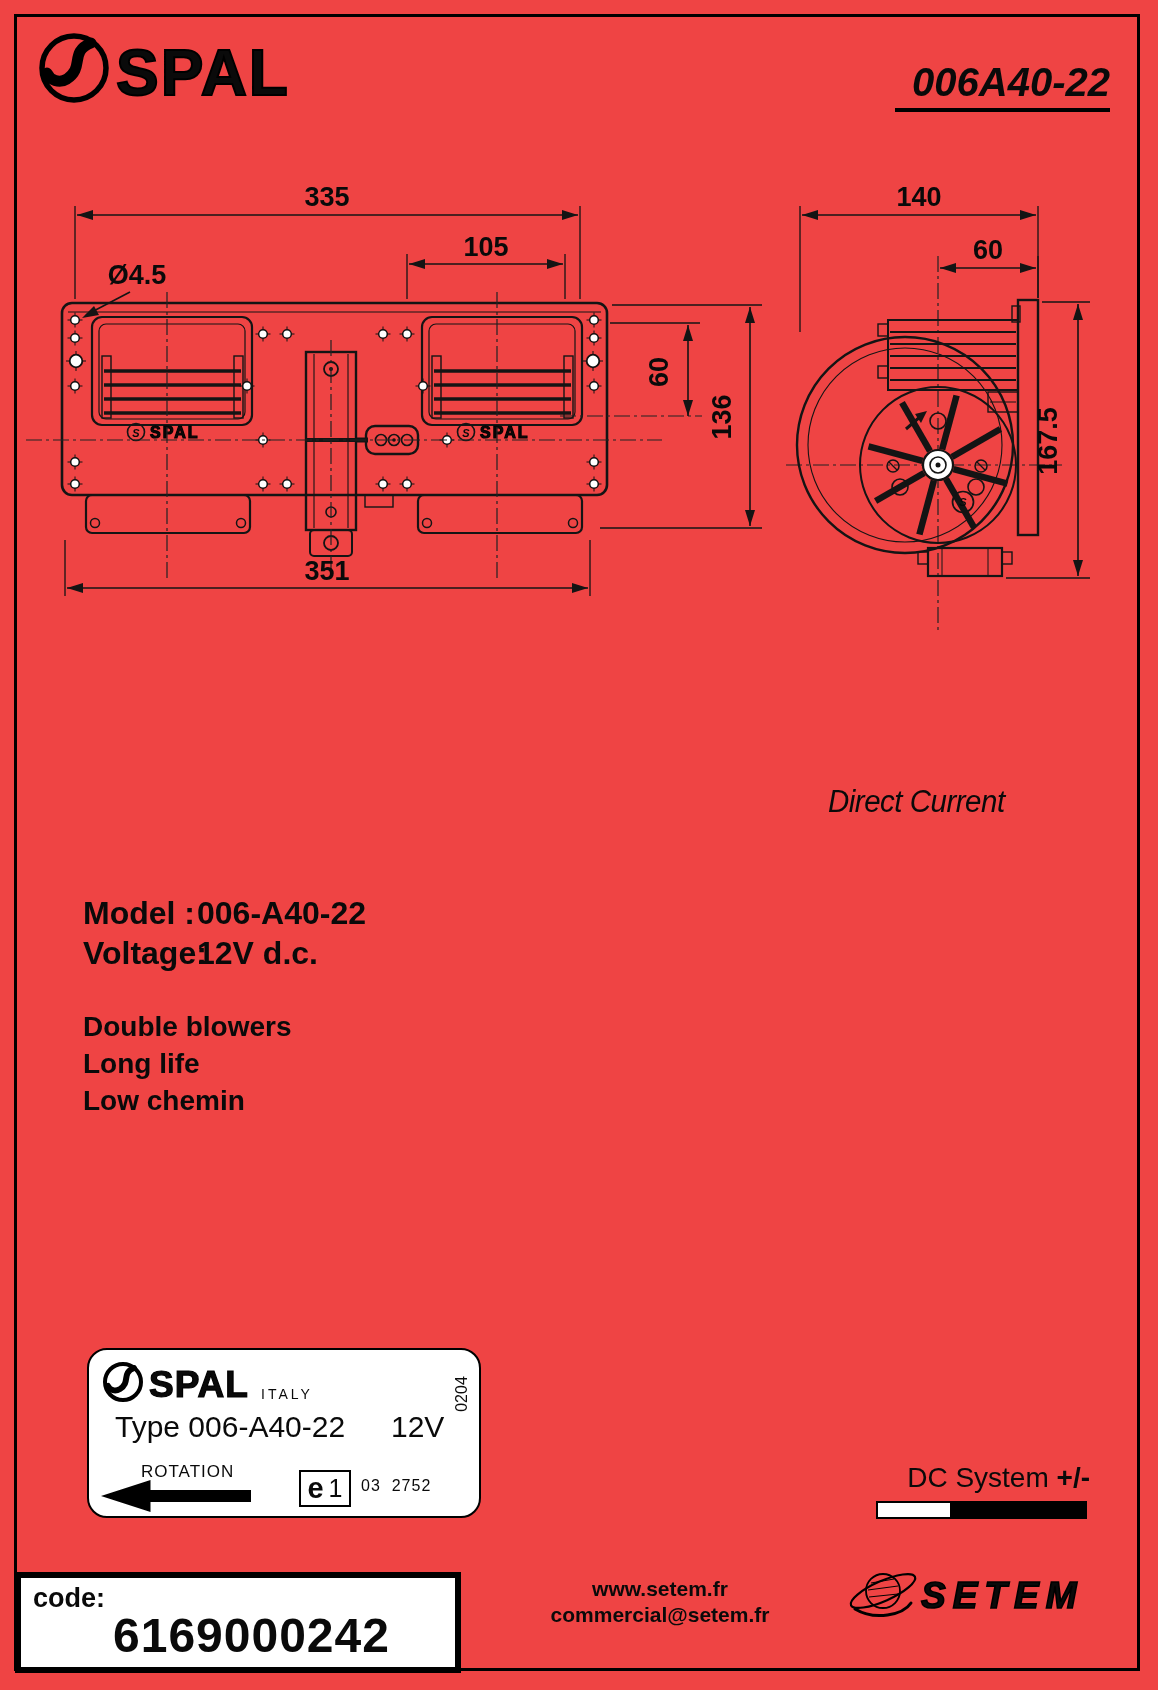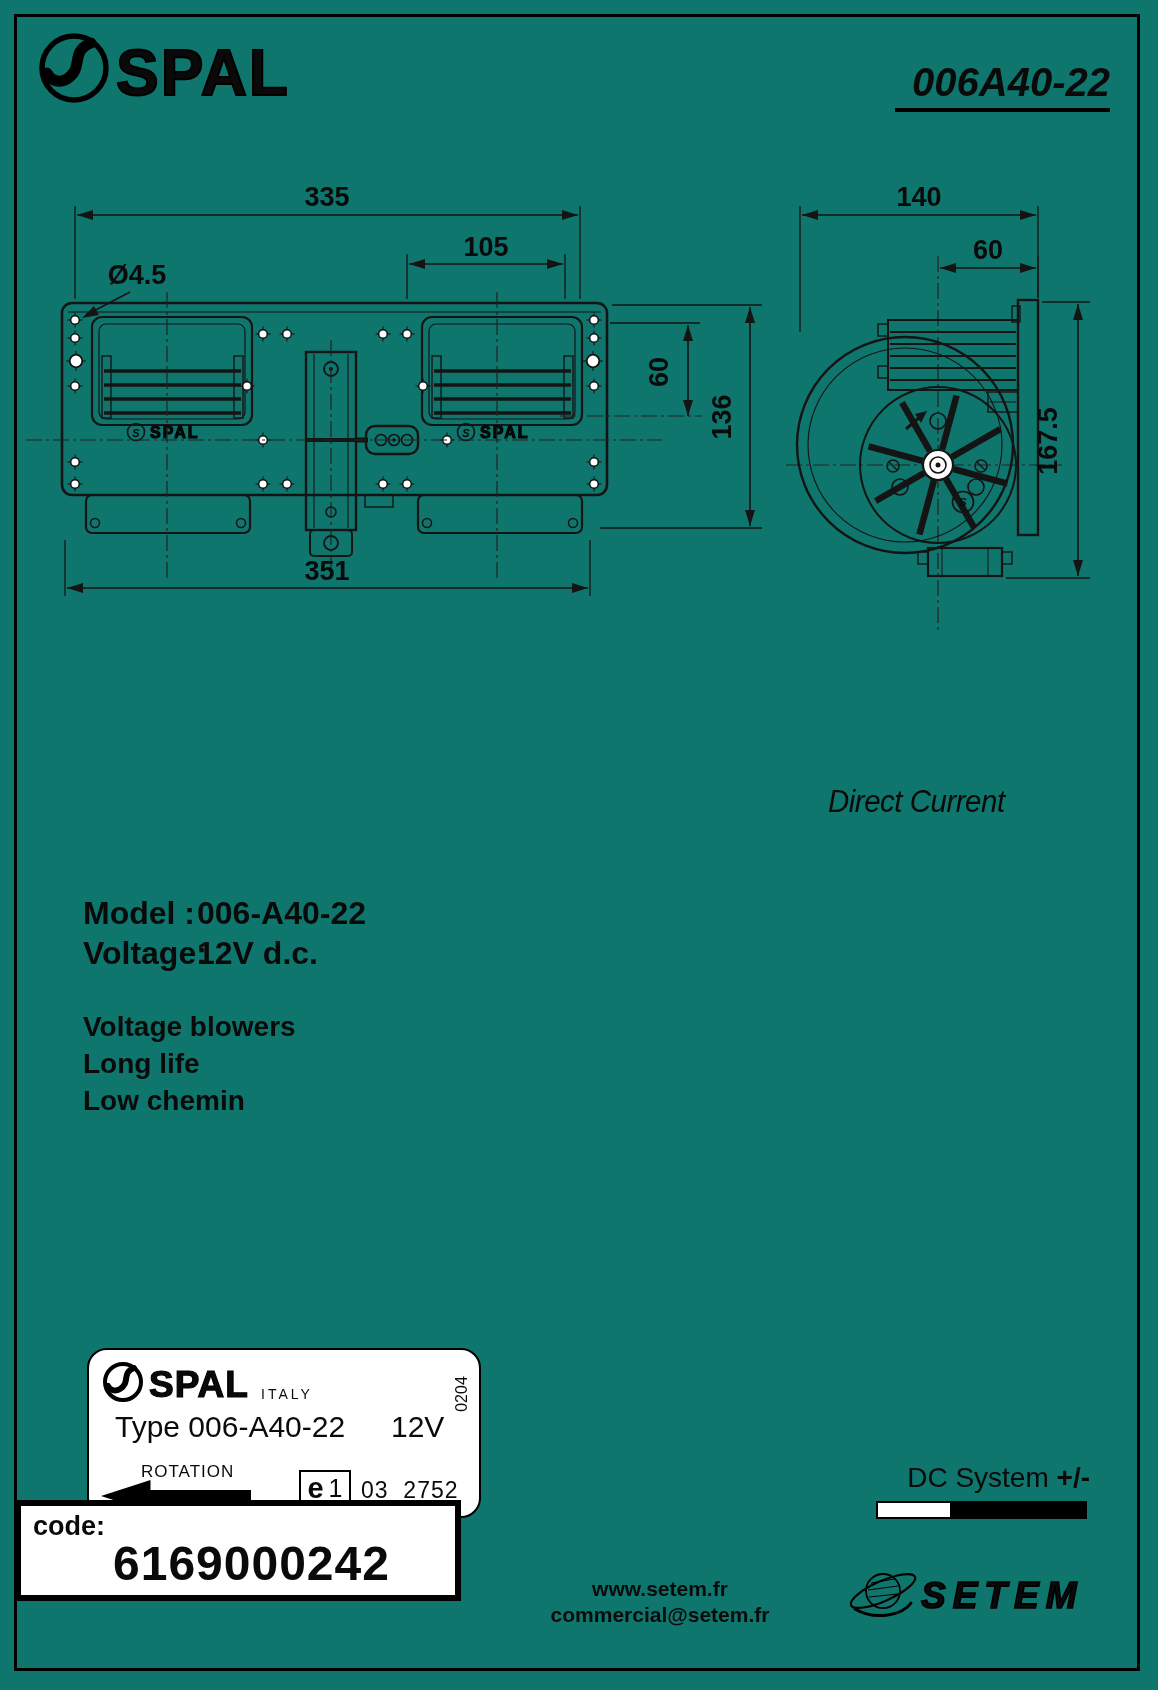--- a/index.html
+++ b/index.html
@@ -1,43 +1,43 @@
 <!DOCTYPE html>
 <html><head>
 <meta charset="utf-8">
 <style>
   html,body{margin:0;padding:0;background:#e8e8e8;}
-  .page{position:relative;width:1158px;height:1690px;background:#0f766e;margin:0 auto;
+  .page{position:relative;width:1158px;height:1690px;background:#ef4444;margin:0 auto;
         font-family:"Liberation Sans","DejaVu Sans",sans-serif;color:#0a0a0a;overflow:hidden;}
   .abs{position:absolute;}
   .page-border{left:14px;top:14px;width:1126px;height:1657px;border:3px solid #000;box-sizing:border-box;}
   .partnum{left:895px;top:60px;width:215px;text-align:right;font-size:40px;font-weight:700;font-style:italic;
            border-bottom:4px solid #000;padding-bottom:3px;letter-spacing:0;}
   .subtitle{left:828px;top:784px;font-size:31px;font-style:italic;letter-spacing:-0.5px;transform:scaleX(.95);transform-origin:left;}
   .specs{left:83px;top:893px;font-size:32px;font-weight:700;line-height:40px;}
   .specs .lbl{display:inline-block;width:114px;}
   .features{left:83px;top:1008px;font-size:28px;font-weight:700;line-height:37px;}
   .label-box{left:87px;top:1348px;width:394px;height:170px;border:2.5px solid #000;border-radius:20px;box-sizing:border-box;background:#fff;}
   .lb-type{left:26px;top:60px;font-size:30px;font-weight:400;}
   .lb-volt{left:302px;top:60px;font-size:30px;font-weight:400;}
   .lb-rot{left:52px;top:112px;font-size:17px;letter-spacing:1px;}
   .lb-arrow{left:12px;top:130px;width:150px;height:32px;background:#000;
             clip-path:polygon(0 50%,33% 0,33% 31%,100% 31%,100% 69%,33% 69%,33% 100%);}
   .lb-e1{left:210px;top:120px;width:52px;height:37px;border:2.5px solid #000;box-sizing:border-box;
          display:flex;align-items:center;justify-content:center;gap:5px;}
   .lb-e1 .e{font-size:29px;font-weight:800;line-height:1;}
   .lb-e1 .n{font-size:25px;font-weight:400;line-height:1;}
-  .lb-num{left:272px;top:127px;font-size:23px;letter-spacing:1px;}
+  .lb-num{left:272px;top:127px;font-size:16px;letter-spacing:1px;}
   .lb-date{left:350px;top:34px;width:48px;height:20px;text-align:center;font-size:16px;transform:rotate(-90deg);}
   .dc-label{left:900px;top:1462px;width:190px;text-align:right;font-size:28px;white-space:nowrap;}
   .dc-label b{font-weight:800;}
   .dc-bar{left:876px;top:1501px;width:211px;height:18px;display:flex;}
   .dc-bar .w{width:76px;height:100%;border:2.5px solid #000;box-sizing:border-box;background:#fff;}
   .dc-bar .b{flex:1;background:#000;}
-  .code-box{left:15px;top:1500px;width:446px;height:101px;border:6px solid #000;box-sizing:border-box;background:#fff;}
+  .code-box{left:15px;top:1572px;width:446px;height:101px;border:6px solid #000;box-sizing:border-box;background:#fff;}
   .code-lbl{left:12px;top:5px;font-size:27px;font-weight:700;}
   .code-val{left:92px;top:30px;font-size:48px;font-weight:700;letter-spacing:1px;}
   .site{left:480px;top:1576px;width:360px;text-align:center;font-size:21px;font-weight:700;line-height:26px;}
   .address{left:460px;top:1638px;width:664px;text-align:center;font-size:18px;white-space:pre;}
   svg text{fill:#0a0a0a;}
   .dim-t{font:700 27px "Liberation Sans","DejaVu Sans",sans-serif;}
   .mark-t{font:800 16px "Liberation Sans","DejaVu Sans",sans-serif;letter-spacing:2px;}
   .s-t{font:italic 700 11px "Liberation Sans","DejaVu Sans",sans-serif;}
 </style>
 </head>
@@ -282,21 +282,21 @@
     <text class="dim-t" transform="translate(1057,441) rotate(-90)" text-anchor="middle">167.5</text>
   </svg>
 
   <div class="abs subtitle">Direct Current</div>
 
   <div class="abs specs">
     <div><span class="lbl">Model :</span><span>006-A40-22</span></div>
     <div><span class="lbl">Voltage:</span><span>12V d.c.</span></div>
   </div>
   <div class="abs features">
-    <div>Voltage blowers</div>
+    <div>Double blowers</div>
     <div>Long life</div>
     <div>Low chemin</div>
   </div>
 
   <div class="abs label-box">
     <svg class="abs" style="left:12px;top:8px;" width="230" height="48" viewBox="0 0 230 48">
       <circle cx="22" cy="24" r="18" fill="none" stroke="#000" stroke-width="4"></circle>
       <path d="M33,10 C20,15 30,24 19,31 C14,34 9,32 7,28" fill="none" stroke="#000" stroke-width="6" stroke-linecap="round"></path>
       <text x="48" y="39" style="font:900 37px 'Liberation Sans',sans-serif;letter-spacing:1px;" stroke="#000" stroke-width="1.2">SPAL</text>
       <text x="160" y="41" style="font:400 14px 'Liberation Sans',sans-serif;letter-spacing:3px;">ITALY</text>

